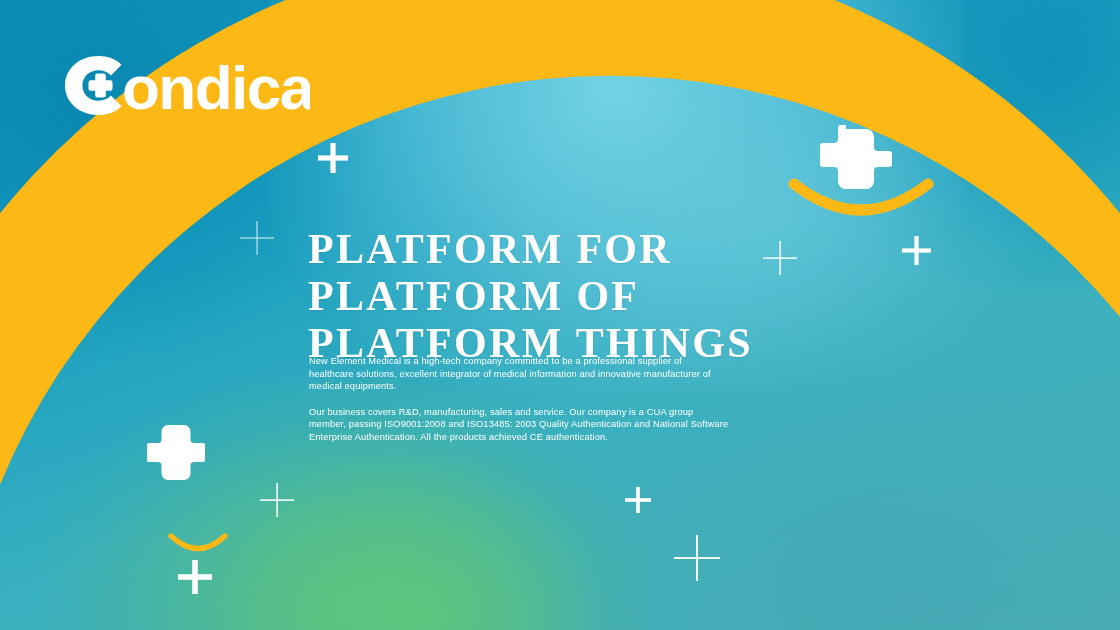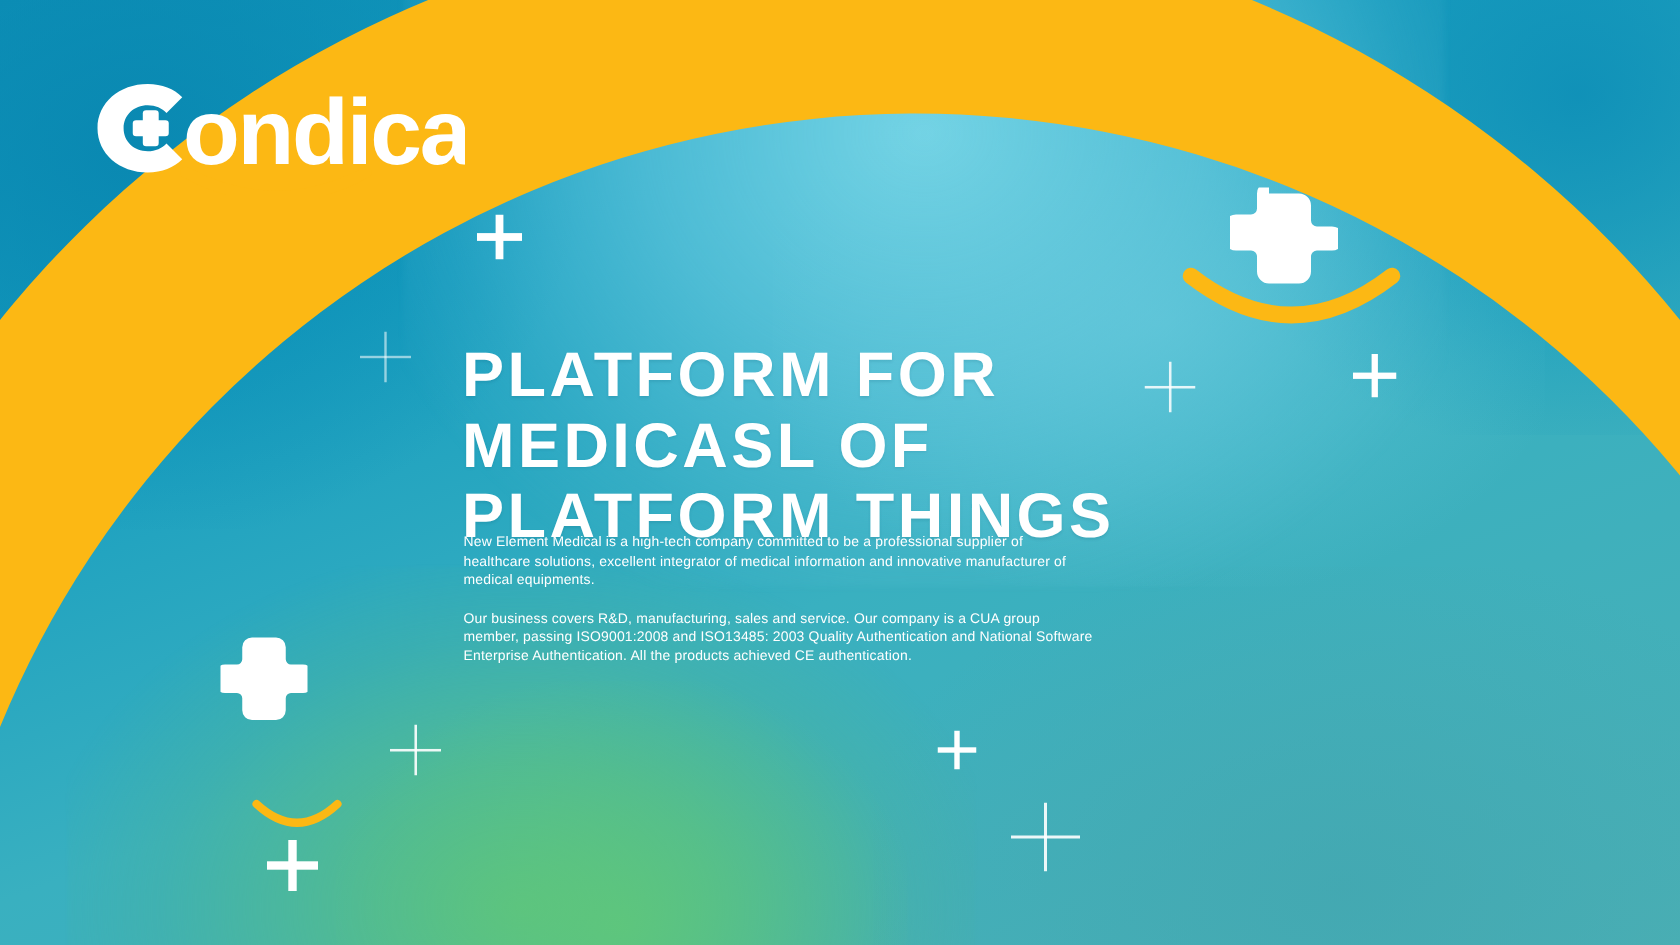--- a/index.html
+++ b/index.html
@@ -111,21 +111,21 @@
     left: 308px;
     top: 198px;
     width: 470px;
     color: #ffffff;
     font-size: 42px;
     font-weight: bold;
     line-height: 47px;
     letter-spacing: 2.3px;
     text-shadow: 0 1px 2px rgba(0,70,90,0.13);
   }
-  .headline .ln { display: block; white-space: nowrap; }
+  .headline .ln { display: block; white-space: nowrap; font-family: Liberation Serif, serif; }
 
   
   .body-copy {
     position: absolute;
     left: 309px;
     top: 355px;
     width: 420px;
   }
   .body-copy p {
     margin: 0 0 13px 0;
@@ -257,21 +257,21 @@
 
   <div class="deco" style="left:674px; top:535px;">
     <svg width="46" height="46" viewBox="0 0 46 46">
       <rect x="22" y="0" width="2" height="46" fill="#ffffff" opacity="0.9"></rect>
       <rect x="0" y="22" width="46" height="2" fill="#ffffff" opacity="0.9"></rect>
     </svg>
   </div>
 
   <h1 class="headline">
     <span class="ln">PLATFORM FOR</span>
-    <span class="ln">MEDICASL OF</span>
+    <span class="ln">PLATFORM OF</span>
     <span class="ln">PLATFORM THINGS</span>
   </h1>
 
   <div class="body-copy">
     <p>New Element Medical is a high-tech company committed to be a professional supplier of healthcare solutions, excellent integrator of medical information and innovative manufacturer of medical  equipments.</p>
     <p>Our business covers R&amp;D, manufacturing, sales and service. Our company is a CUA group member, passing ISO9001:2008 and ISO13485: 2003 Quality Authentication and National Software Enterprise Authentication. All the products achieved CE authentication.</p>
   </div>
 
 </div>
 

